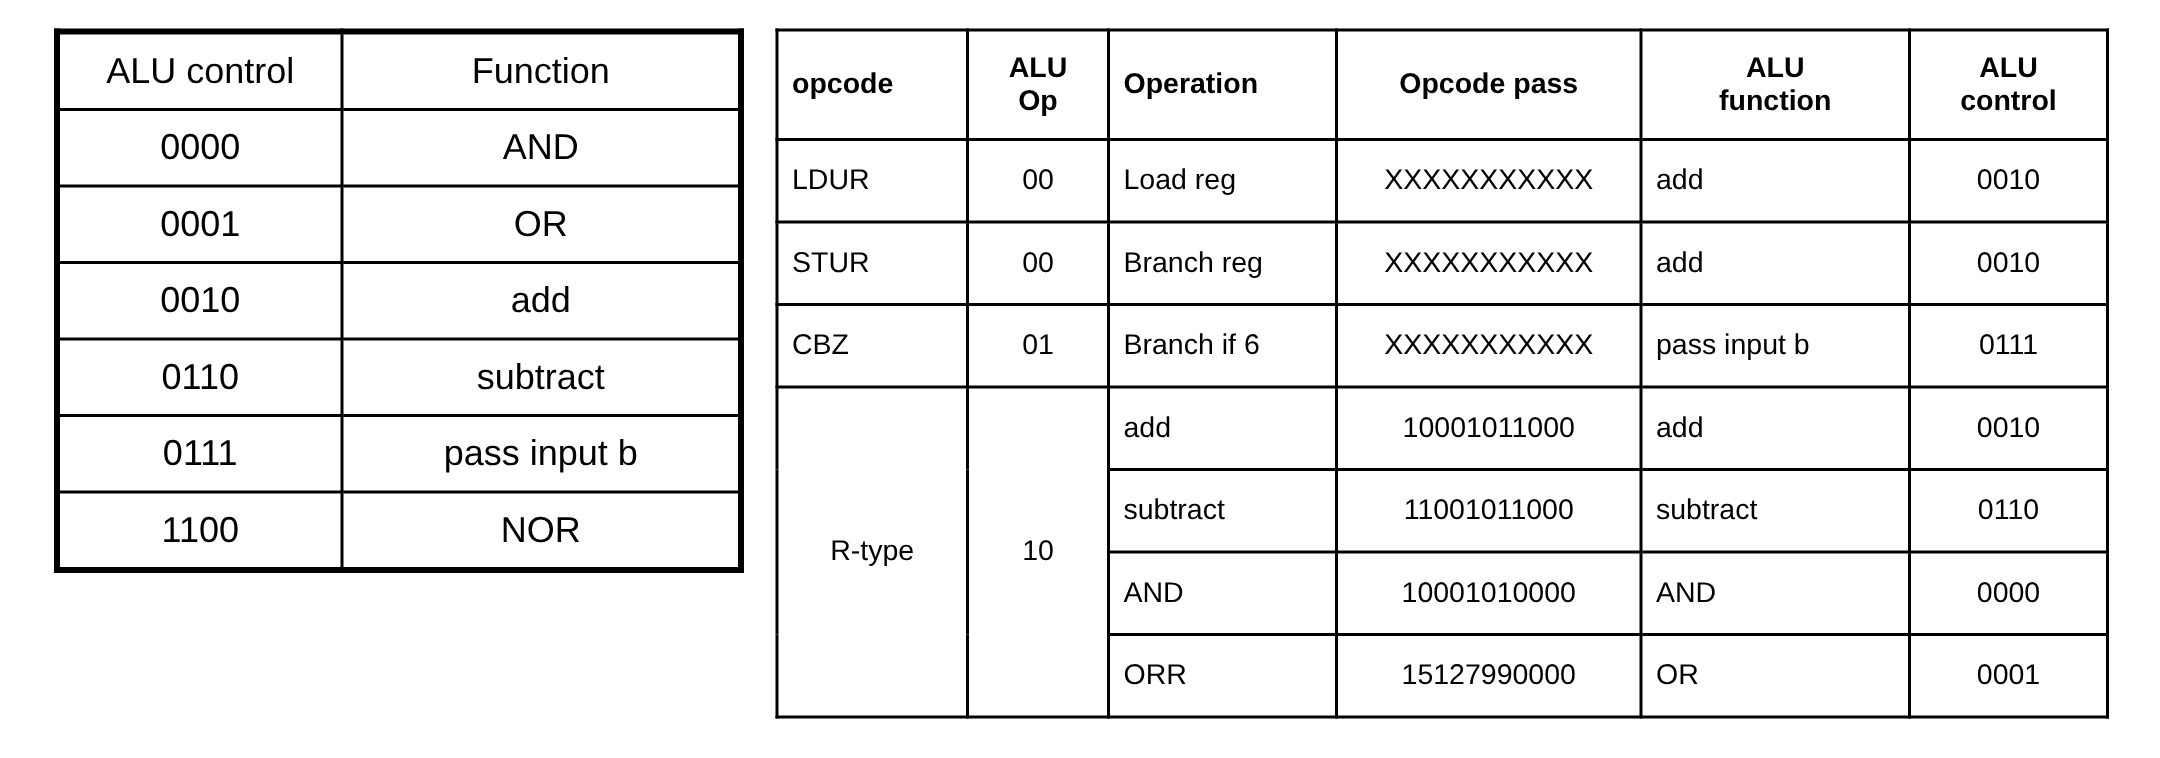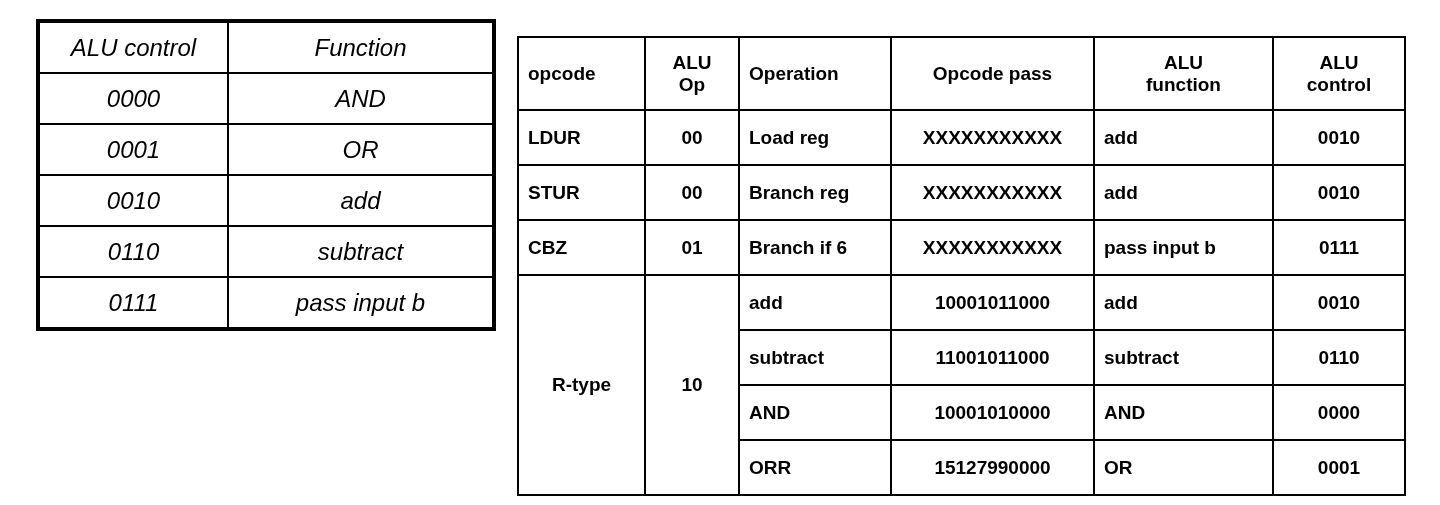--- a/index.html
+++ b/index.html
@@ -38,48 +38,47 @@
   }
   table.alu-control td {
     border: 2px solid #000;
     height: 49px;
     padding: 0 6px;
     text-align: center;
     vertical-align: middle;
     font-size: 24px;
     line-height: 1.05;
     white-space: nowrap;
-    font-style: italic;
   }
   table.alu-control col.c-code { width: 190px; }
   table.alu-control col.c-func { width: 266px; }
 
   
   #opcode-table-wrap {
     position: absolute;
     left: 517px;
-    top: 36px;
+    top: 19px;
     width: 887px;
   }
   table.opcode-table {
     border-collapse: collapse;
     table-layout: fixed;
     width: 887px;
     border: 2px solid #000;
   }
   table.opcode-table th,
   table.opcode-table td {
     border: 2px solid #000;
     padding: 0 9px;
     vertical-align: middle;
     font-size: 19px;
     line-height: 1.12;
     height: 53px;
     white-space: nowrap;
-    font-weight: bold;
+    font-weight: normal;
   }
   table.opcode-table thead th {
     font-weight: bold;
     height: 71px;
     text-align: center;
   }
   table.opcode-table thead th.th-left {
     text-align: left;
   }
   
@@ -132,20 +131,24 @@
           <td>0010</td>
           <td>add</td>
         </tr>
         <tr>
           <td>0110</td>
           <td>subtract</td>
         </tr>
         <tr>
           <td>0111</td>
           <td>pass input b</td>
+        </tr>
+        <tr>
+          <td>1100</td>
+          <td>NOR</td>
         </tr>
       </tbody>
     </table>
   </div>
 
   <div id="opcode-table-wrap">
     <table class="opcode-table">
       <colgroup>
         <col class="c-opcode">
         <col class="c-aluop">

